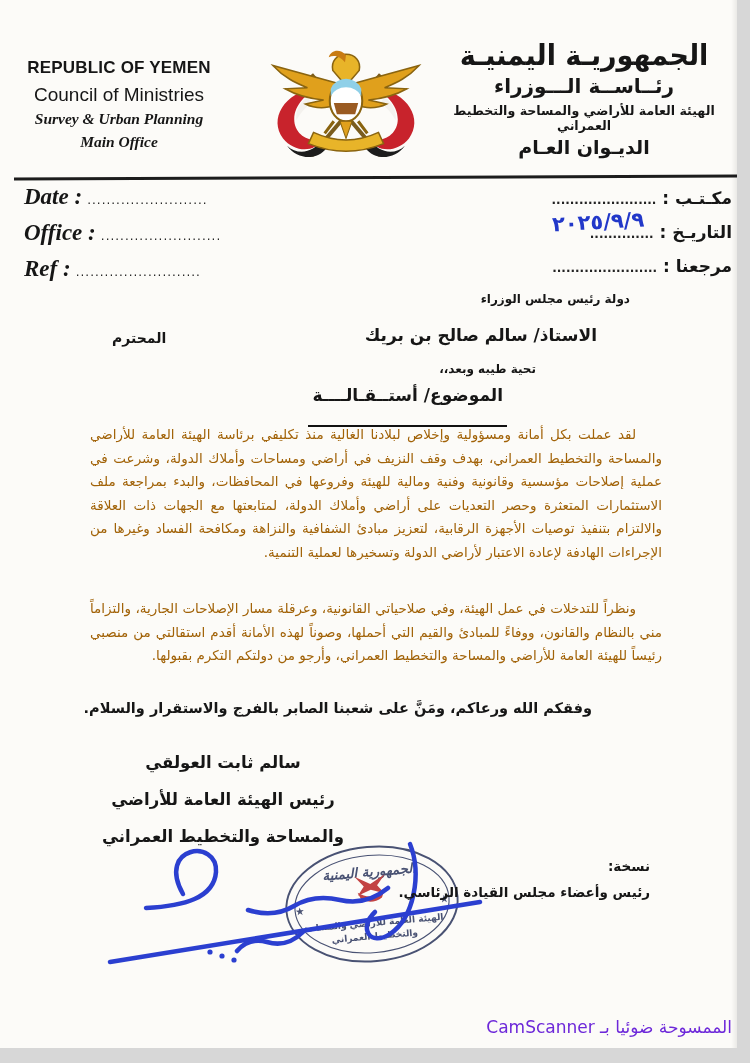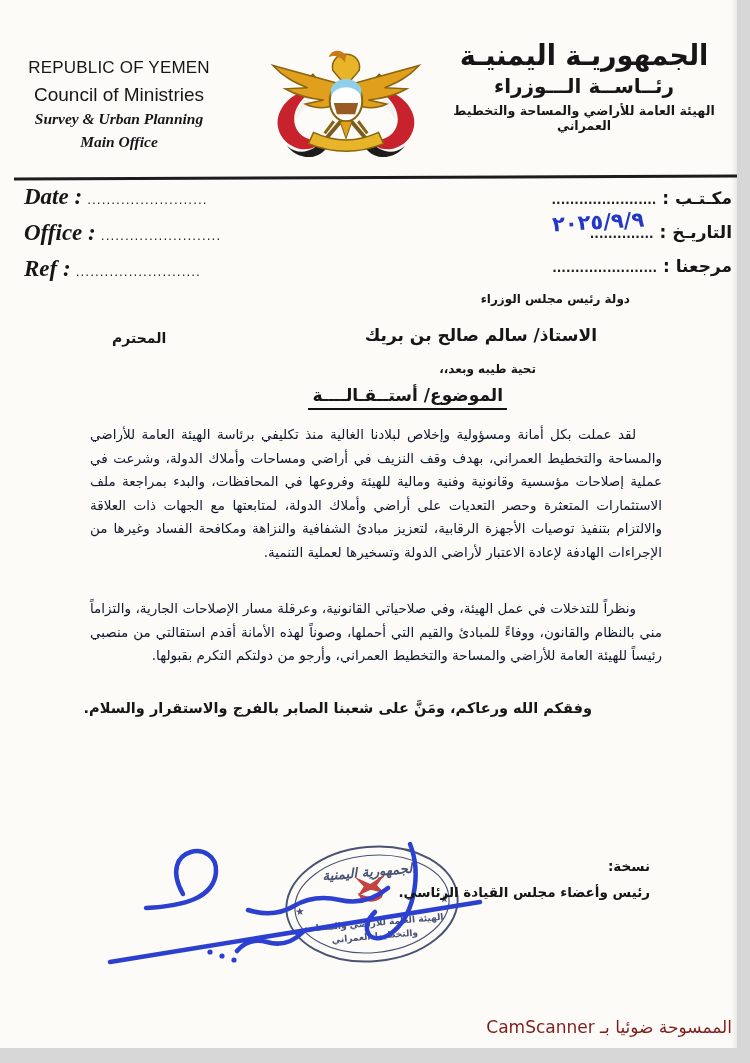--- a/index.html
+++ b/index.html
@@ -1,21 +1,21 @@
 <!DOCTYPE html>
 <html lang="ar"><head>
 <meta charset="utf-8">
 <style>
   html,body{margin:0;padding:0;background:#e9e9e9;}
   .page{position:relative;width:750px;height:1063px;background:#fcfbf8;overflow:hidden;
         font-family:"DejaVu Sans",sans-serif;color:#161616;}
   .abs{position:absolute;}
   
   .hdr-en{left:16px;top:56px;width:206px;text-align:center;line-height:1.45;}
-  .hdr-en .l1{font-family:"Liberation Sans",sans-serif;font-size:17px;font-weight:400;letter-spacing:.2px;text-align:center;}
+  .hdr-en .l1{font-family:"Liberation Sans",sans-serif;font-size:17px;font-weight:700;letter-spacing:.2px;text-align:center;}
   .hdr-en .l2{font-family:"Liberation Sans",sans-serif;font-size:19px;}
   .hdr-en .lit{font-family:"Liberation Serif",serif;font-style:italic;font-weight:bold;font-size:15.5px;}
   .hdr-ar{right:8px;top:40px;width:316px;text-align:center;direction:rtl;}
   .hdr-ar .a1{font-size:27px;font-weight:bold;transform:scaleY(1.05);letter-spacing:-1px;}
   .hdr-ar .a2{font-size:20px;font-weight:bold;margin-top:3px;}
   .hdr-ar .a3{font-size:12.6px;font-weight:bold;margin-top:5px;}
   .hdr-ar .a4{font-size:19px;font-weight:bold;margin-top:3px;}
   .emblem{left:252px;top:38px;width:188px;height:132px;}
   .divider{top:176px;left:14px;right:12px;height:3px;background:#1c1c1c;transform:rotate(-.25deg);}
   
@@ -27,36 +27,36 @@
   .ref-ar .row{height:34px;font-weight:bold;font-size:17px;white-space:nowrap;}
   .date-value{right:106px;top:210px;color:#2238c9;font-size:21px;font-weight:bold;
               letter-spacing:1px;transform:rotate(-3deg);direction:ltr;}
   
   .rtl{direction:rtl;}
   .addr1{right:120px;top:292px;font-size:12px;font-weight:bold;}
   .addr-name{right:153px;top:325px;font-size:17px;font-weight:bold;}
   .addr-hon{left:112px;top:330px;font-size:14px;font-weight:bold;}
   .greeting{right:214px;top:362px;font-size:12px;font-weight:bold;}
   .subject{right:243px;top:385px;font-size:17px;font-weight:bold;
-           border-bottom:2.5px solid #111;padding:0 4px 3px 4px;}
+           border-bottom:2.5px solid #111;padding:0 4px 20px 4px;}
   
   .para{right:88px;left:90px;direction:rtl;text-align:justify;font-size:13.5px;
-        line-height:23.6px;color:#0f172a;}
+        line-height:23.6px;color:#a16207;}
   .p1{top:423px;text-indent:26px;}
   .p2{top:597px;text-indent:26px;}
   .closing{right:158px;top:700px;font-size:14.5px;font-weight:bold;direction:rtl;}
   
   .sigblock{left:92px;top:744px;width:262px;text-align:center;direction:rtl;
             font-weight:bold;font-size:16.5px;line-height:37px;}
   .stamp{left:280px;top:842px;width:184px;height:124px;transform:rotate(-5deg);opacity:.92;}
   .handsig{left:88px;top:836px;width:460px;height:150px;}
   
   .copynote{right:100px;top:853px;direction:rtl;text-align:right;font-size:13.5px;
             font-weight:bold;line-height:26px;}
-  .footer{right:18px;top:1017px;direction:rtl;font-size:17px;color:#7f1d1d;}
+  .footer{right:18px;top:1017px;direction:rtl;font-size:17px;color:#6d28d9;}
   
   .edge-right{right:0;top:0;width:13px;height:100%;background:#d7d7d7;}
   .edge-bottom{left:0;bottom:0;width:100%;height:15px;background:#d7d7d7;}
   .edge-fade{right:13px;top:0;width:6px;height:100%;background:linear-gradient(to right,rgba(0,0,0,0),rgba(0,0,0,.07));}
 </style>
 </head>
 <body>
 
 <div class="page">
 
@@ -85,20 +85,21 @@
     <path d="M78,64 h24 l-3,11 h-18 Z" fill="#9a5b22"></path>
     <path d="M78,82 l-9,12 M102,82 l9,12" stroke="#8a6410" stroke-width="3" fill="none"></path>
     <path d="M84,82 h12 l-6,17 Z" fill="#e0a01c" stroke="#8a6410" stroke-width="1"></path>
     <path d="M58,93 q32,15 64,0 l5,11 q-37,15 -74,0 Z" fill="#e8b429" stroke="#8a6410" stroke-width="1.5"></path>
   </svg>
 
   <div class="abs hdr-ar">
     <div class="a1">الجمهوريـة اليمنيـة</div>
     <div class="a2">رئــاســة الـــوزراء</div>
     <div class="a3">الهيئة العامة للأراضي والمساحة والتخطيط العمراني</div>
+    <div class="a4">الديـوان العـام</div>
   </div>
 
   <div class="abs divider"></div>
 
   <div class="abs ref-en">
     <div class="row">
       <span class="lbl">Date :</span>
       <span class="dots">.........................</span>
     </div>
     <div class="row">
@@ -130,20 +131,25 @@
   <div class="abs rtl addr1">دولة رئيس مجلس الوزراء</div>
   <div class="abs rtl addr-name">الاستاذ/ سالم صالح بن بريك</div>
   <div class="abs rtl addr-hon">المحترم</div>
   <div class="abs rtl greeting">تحية طيبه وبعد،،</div>
   <div class="abs rtl subject">الموضوع/ أستــقـالــــة</div>
 
   <div class="abs para p1">لقد عملت بكل أمانة ومسؤولية وإخلاص لبلادنا الغالية منذ تكليفي برئاسة الهيئة العامة للأراضي والمساحة والتخطيط العمراني، بهدف وقف النزيف في أراضي ومساحات وأملاك الدولة، وشرعت في عملية إصلاحات مؤسسية وقانونية وفنية ومالية للهيئة وفروعها في المحافظات، والبدء بمراجعة ملف الاستثمارات المتعثرة وحصر التعديات على أراضي وأملاك الدولة، لمتابعتها مع الجهات ذات العلاقة والالتزام بتنفيذ توصيات الأجهزة الرقابية، لتعزيز مبادئ الشفافية والنزاهة ومكافحة الفساد وغيرها من الإجراءات الهادفة لإعادة الاعتبار لأراضي الدولة وتسخيرها لعملية التنمية.</div>
   <div class="abs para p2">ونظراً للتدخلات في عمل الهيئة، وفي صلاحياتي القانونية، وعرقلة مسار الإصلاحات الجارية، والتزاماً مني بالنظام والقانون، ووفاءً للمبادئ والقيم التي أحملها، وصوناً لهذه الأمانة أقدم استقالتي من منصبي رئيساً للهيئة العامة للأراضي والمساحة والتخطيط العمراني، وأرجو من دولتكم التكرم بقبولها.</div>
   <div class="abs closing">وفقكم الله ورعاكم، ومَنَّ على شعبنا الصابر بالفرج والاستقرار والسلام.</div>
 
+  <div class="abs sigblock">
+    <div>سالم ثابت العولقي</div>
+    <div>رئيس الهيئة العامة للأراضي</div>
+    <div>والمساحة والتخطيط العمراني</div>
+  </div>
 
   <svg class="abs stamp" viewBox="0 0 190 130">
     <ellipse cx="95" cy="65" rx="90" ry="60" fill="none" stroke="#3a4468" stroke-width="2"></ellipse>
     <ellipse cx="95" cy="65" rx="81" ry="51" fill="none" stroke="#3a4468" stroke-width="1.2"></ellipse>
     <text x="14" y="70" font-size="11" fill="#3a4468">★</text>
     <text x="166" y="70" font-size="11" fill="#3a4468">★</text>
     <text x="95" y="36" text-anchor="middle" font-size="14" font-weight="bold" font-style="italic" fill="#3a4468">الجمهورية اليمنية</text>
     <path d="M95,44 l-16,-9 9,11 -7,9 14,-5 14,5 -7,-9 9,-11 Z" fill="#bf3434"></path>
     <path d="M81,52 q14,10 28,0 l-3,7 q-11,7 -22,0 Z" fill="#bf3434"></path>
     <text x="95" y="88" text-anchor="middle" font-size="9.5" font-weight="bold" fill="#3a4468">الهيئة العامة للأراضي والمساحة</text>

